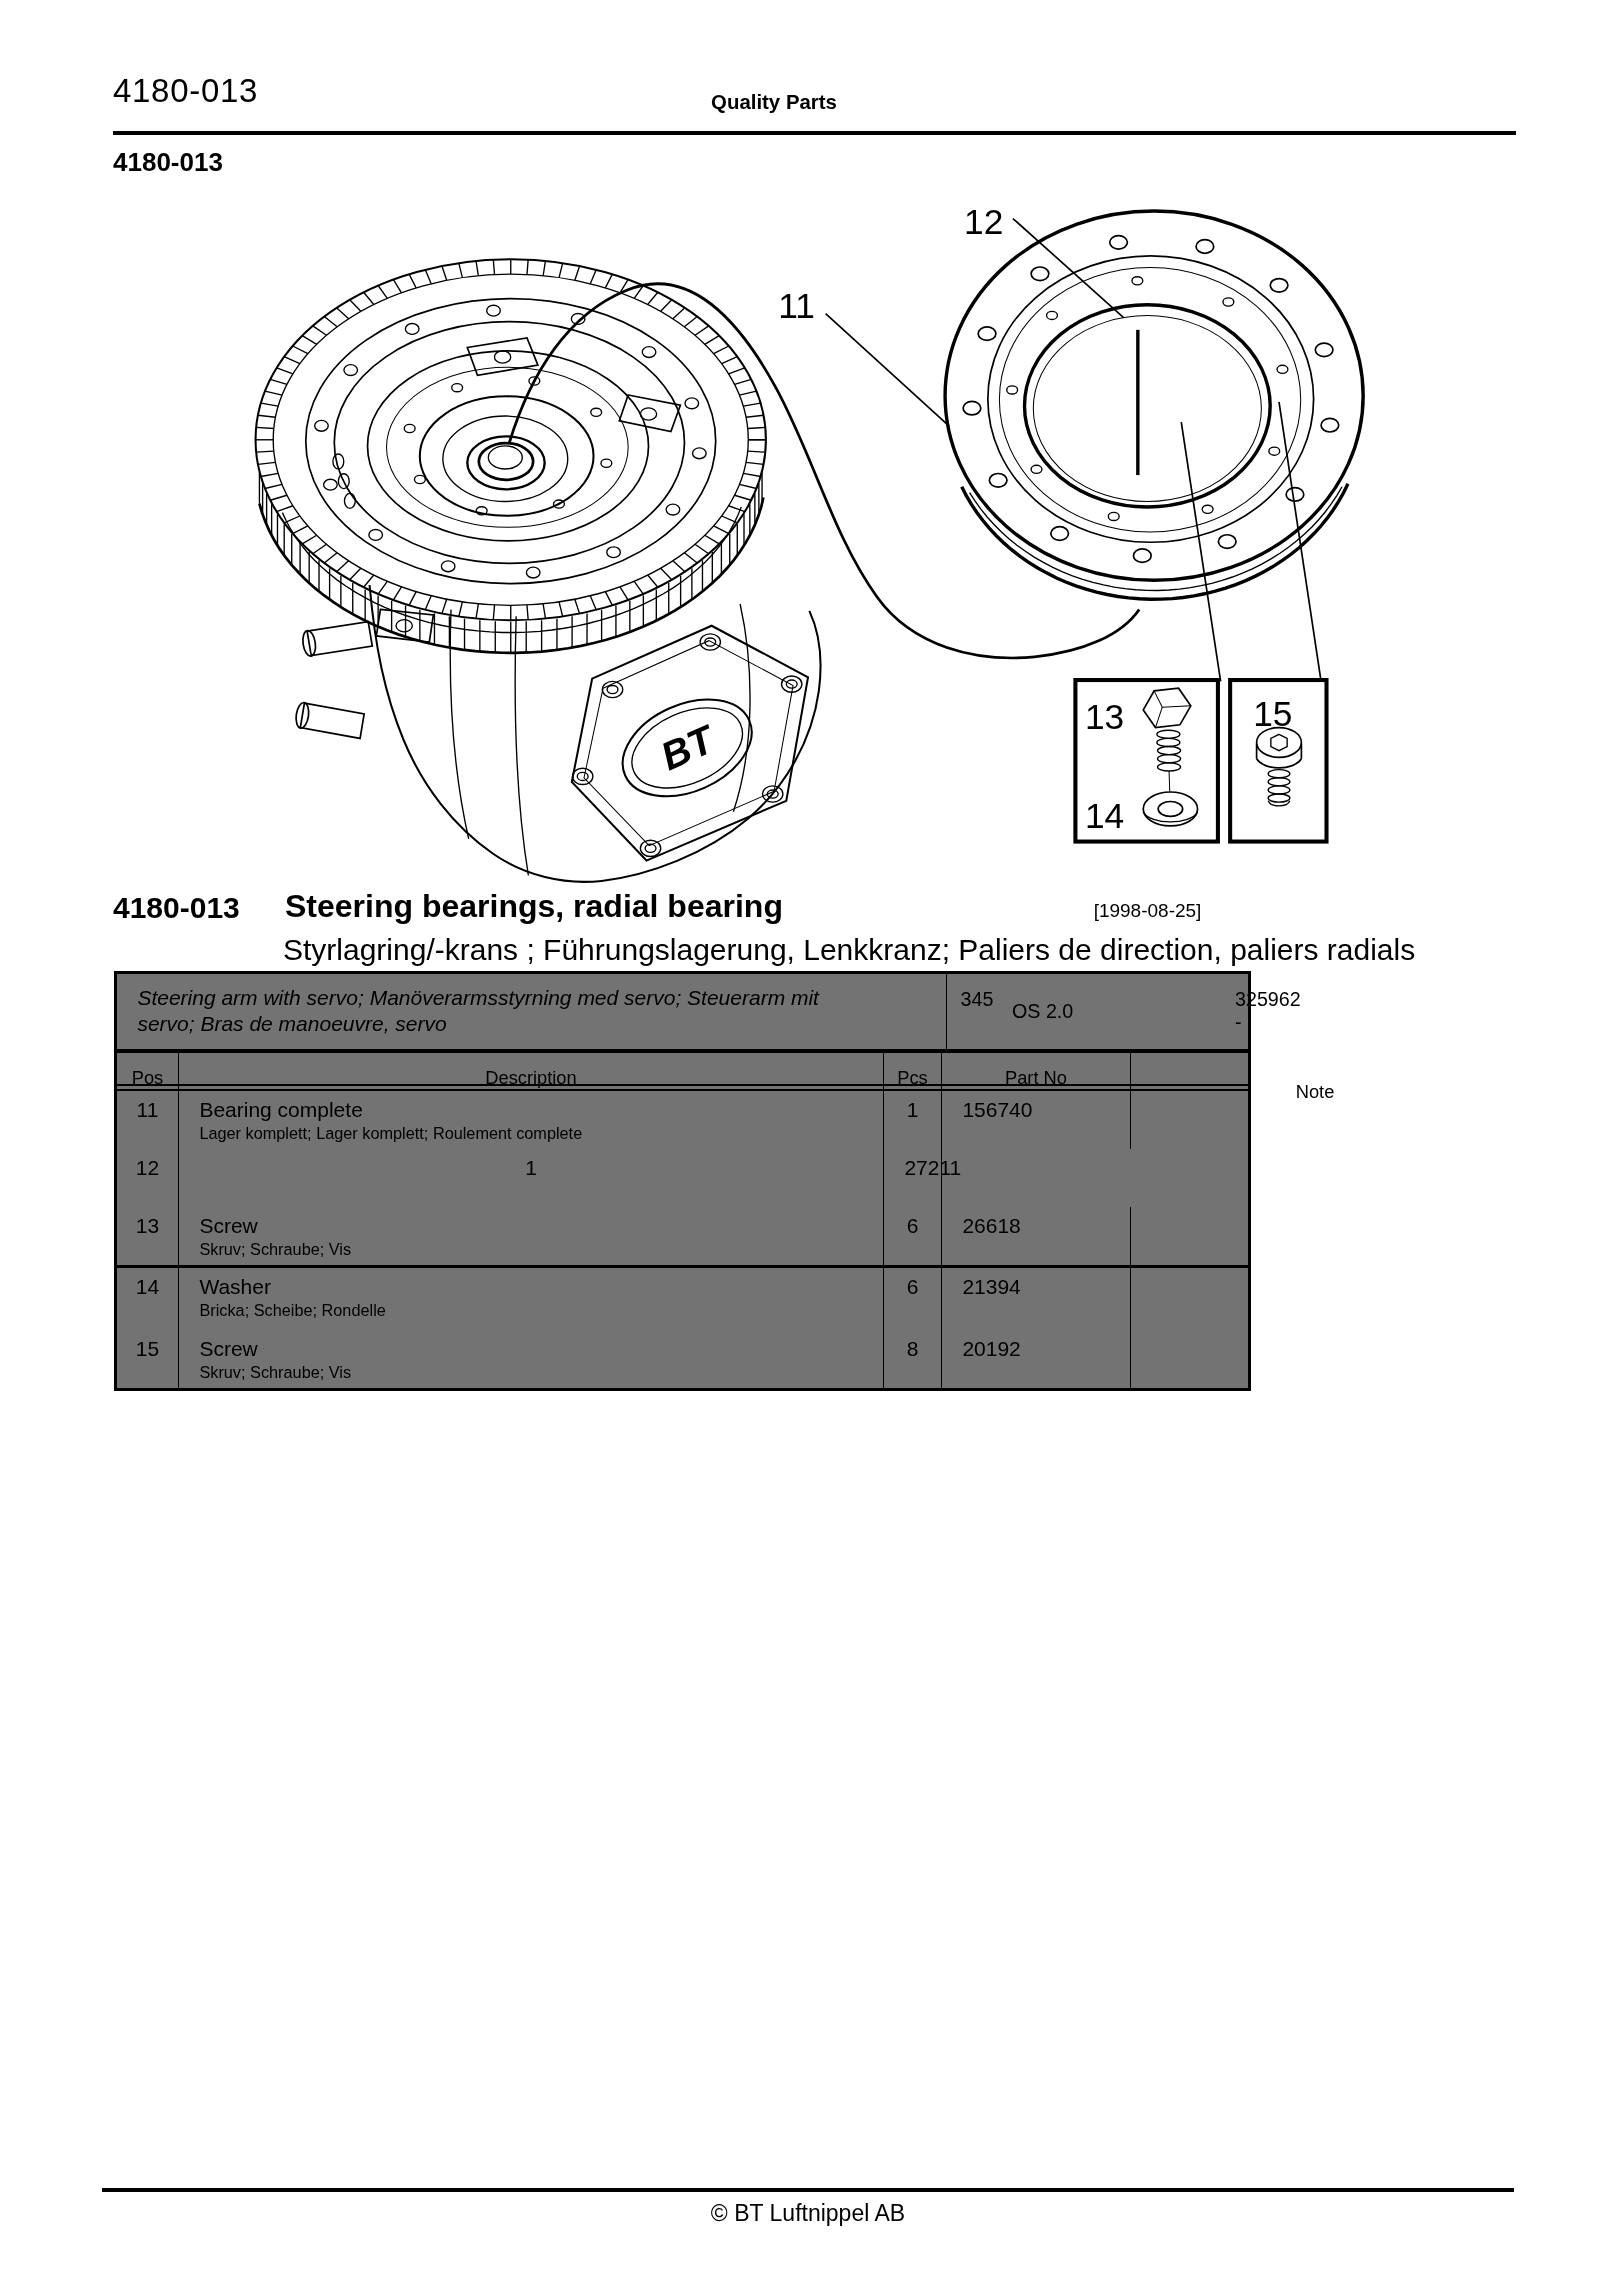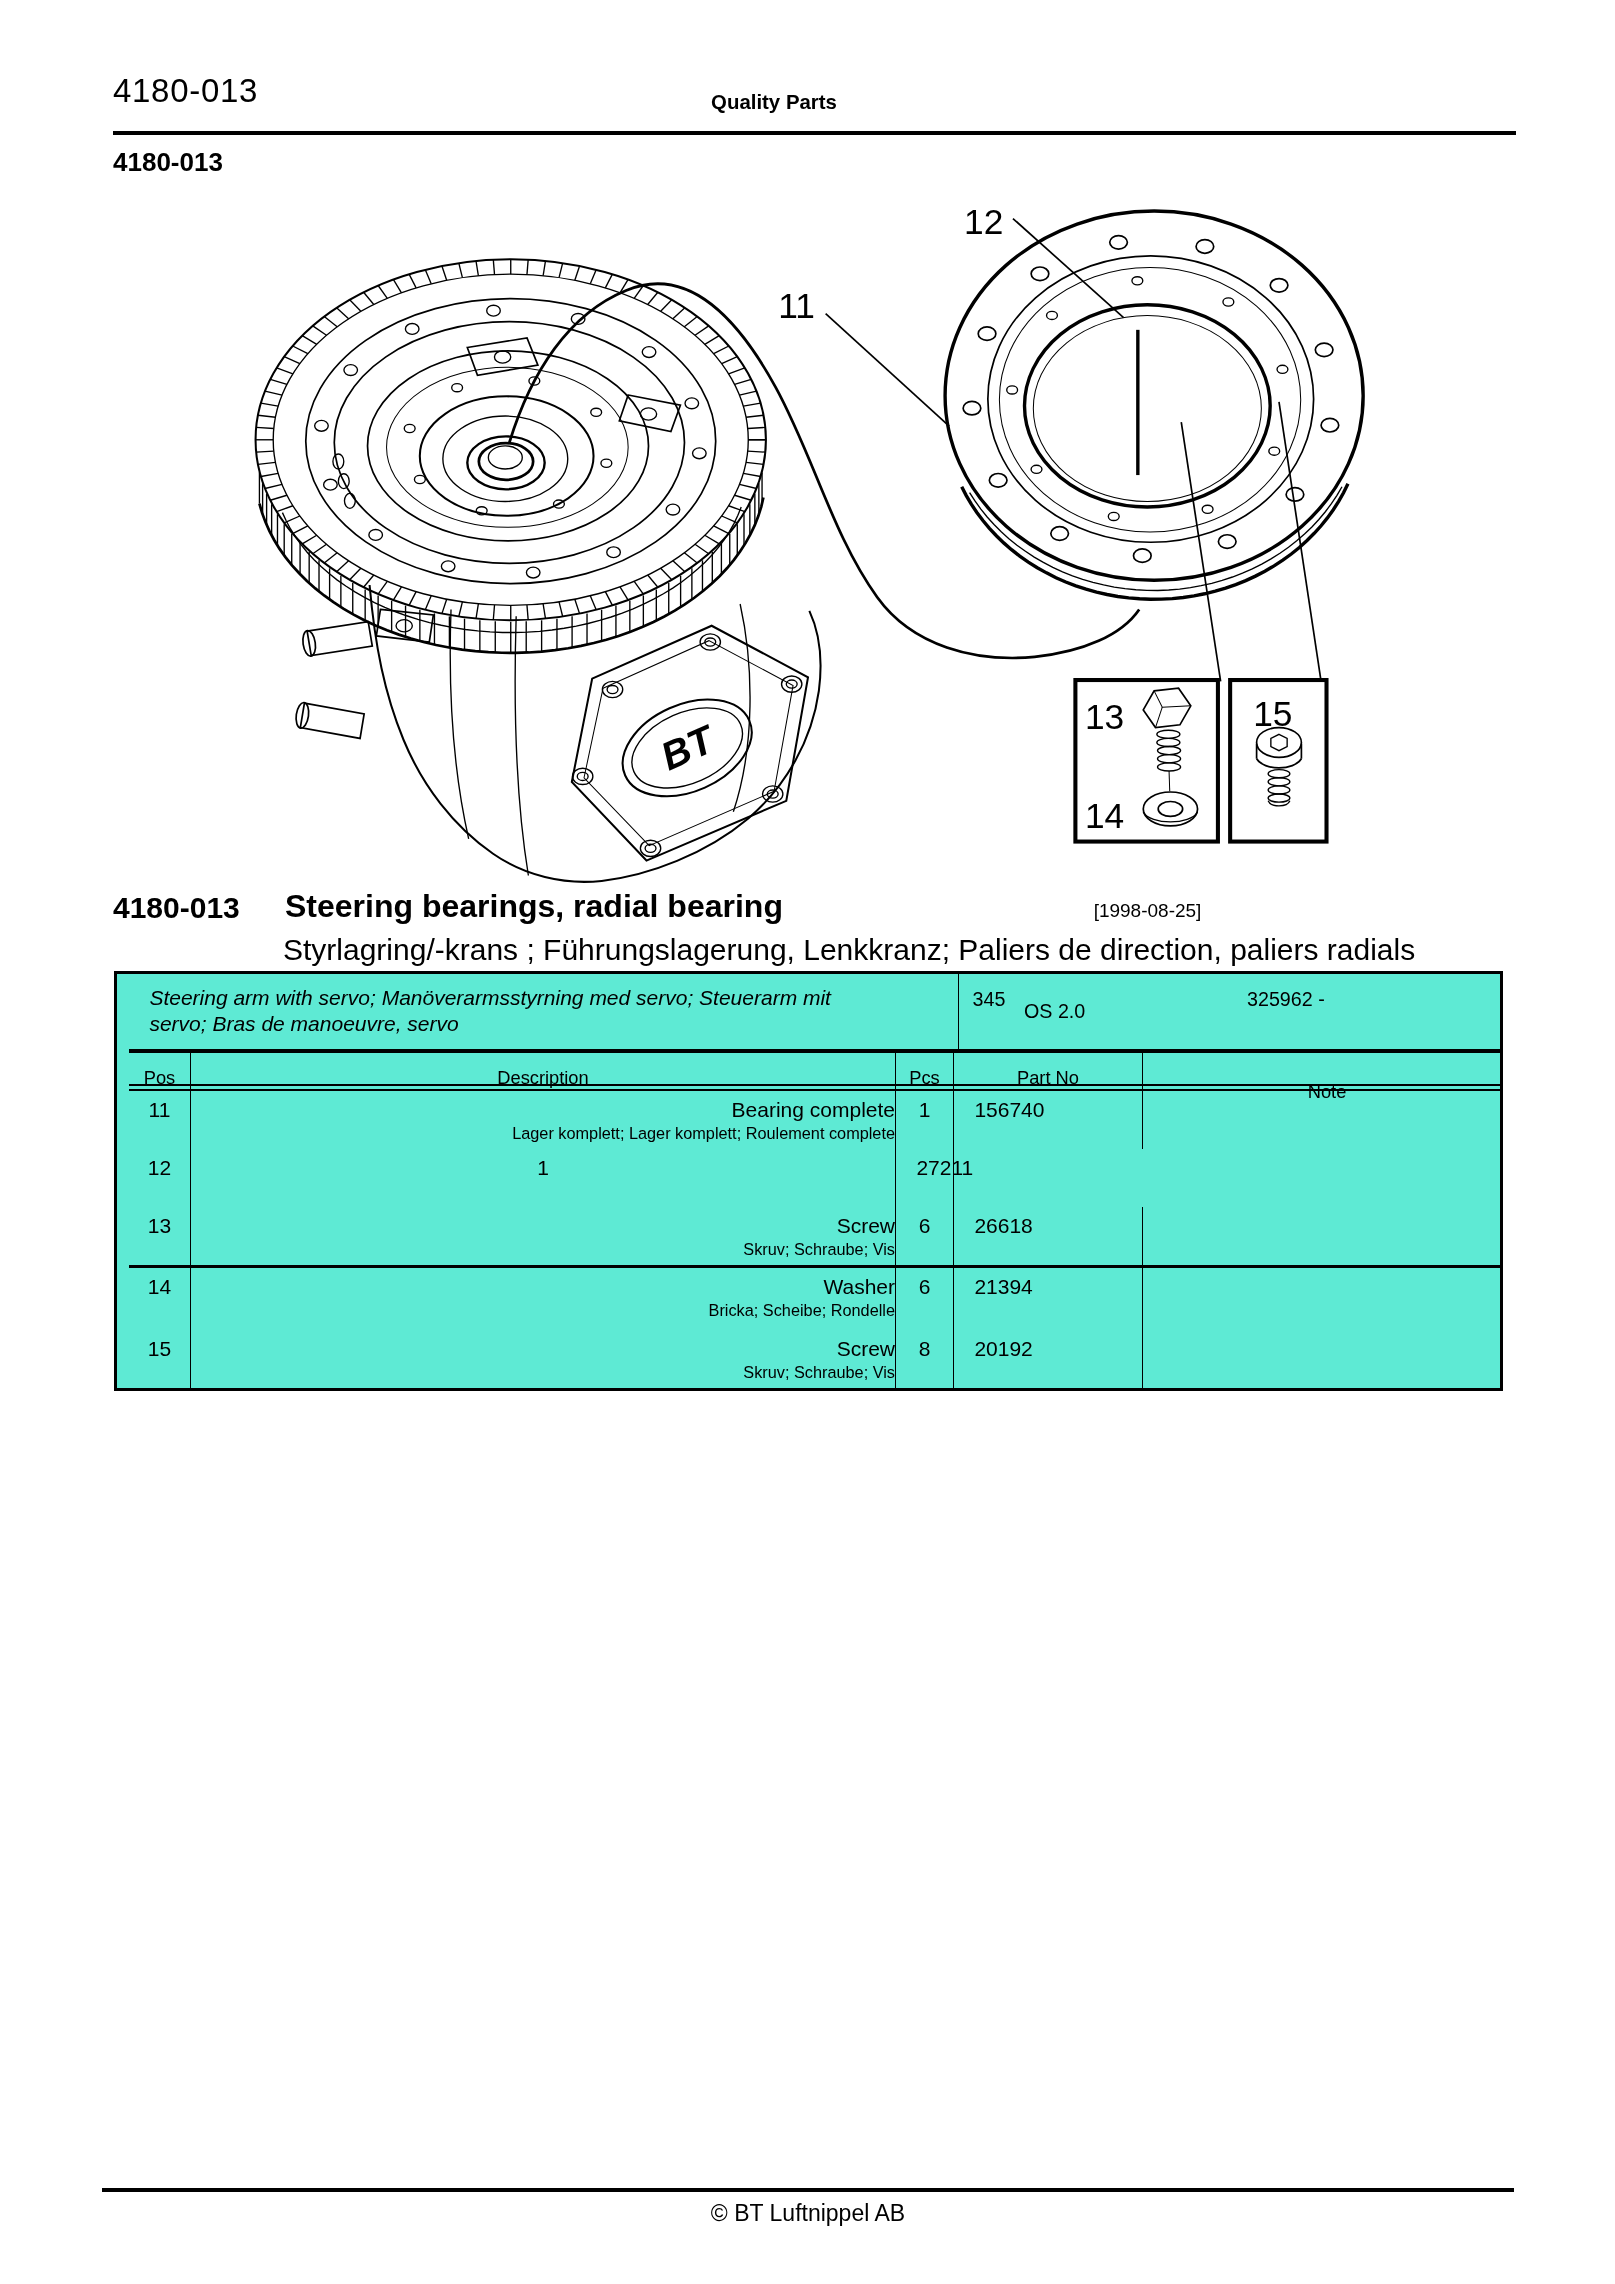--- a/index.html
+++ b/index.html
@@ -19,41 +19,41 @@
   .sec-date{left:793px;top:900px;width:709px;text-align:center;font-size:19px;font-weight:normal;}
   .sec-sub{left:283px;top:933px;font-size:30px;}
 
   
   #diagram{left:0;top:0;width:1616px;height:923px;}
   #diagram .ln{fill:none;stroke:#000;}
   #diagram text{fill:#000;stroke:none;font-family:"Liberation Sans",sans-serif;font-size:52px;}
   #diagram .logo-txt{font-size:58px;font-weight:bold;font-style:italic;}
 
   
-  .parts-table{left:114px;top:971px;width:1389px;border:3.4px solid #000;box-sizing:border-box;background:#5eead4;padding-left:12px;}
+  .parts-table{left:114px;top:971px;width:1137px;border:3.4px solid #000;box-sizing:border-box;background:#737373;}
   .tsec1{position:relative;height:75px;display:flex;}
   .tsec1 .model{width:830px;box-sizing:border-box;border-right:1.4px solid #000;
       font-style:italic;font-size:21px;line-height:26px;padding:11px 0 0 20.4px;}
   .tsec1 .model span{display:inline-block;max-width:720px;}
   .tsec1 .meta{position:relative;flex:1;font-size:19.7px;}
   .tsec1 .m1{position:absolute;left:13.6px;top:13.6px;}
   .tsec1 .m2{position:absolute;left:65px;top:26px;}
   .tsec1 .m3{position:absolute;left:288px;top:13.6px;}
   .band{height:4.1px;background:#000;}
   .thead{display:grid;grid-template-columns:62px 705px 58px 189px 368px;height:31px;}
   .thead .hc{box-sizing:border-box;display:flex;align-items:center;justify-content:center;
       font-size:18.3px;border-right:1.4px solid #000;}
   .thead .hc:last-child{border-right:none;margin-top:28px;}
   .dbl{height:2.7px;border-top:2px solid #000;border-bottom:2px solid #000;}
   .trow{display:grid;grid-template-columns:62px 705px 58px 189px 368px;height:58px;}
   .trow.group-sep{height:62px;border-top:3.4px solid #000;}
   .trow .c{box-sizing:border-box;border-right:1.4px solid #000;padding-top:6.8px;}
   .trow .c:last-child{border-right:none;}
   .trow .pos{text-align:center;font-size:21px;}
-  .trow .desc{padding-left:20.4px;text-align:right;}
+  .trow .desc{padding-left:20.4px;}
   .trow .d1{font-size:21px;line-height:24.4px;}
   .trow .d2{font-size:16.3px;line-height:22px;}
   .trow .pcs{text-align:center;font-size:21px;}
   .trow .pno{padding-left:20.4px;font-size:21px;}
 
   
   .ftr-rule{left:102px;top:2188px;width:1412px;height:4.1px;background:#000;}
   .ftr-text{left:0;top:2200px;width:1616px;text-align:center;font-size:23px;}
 </style>
 </head>

